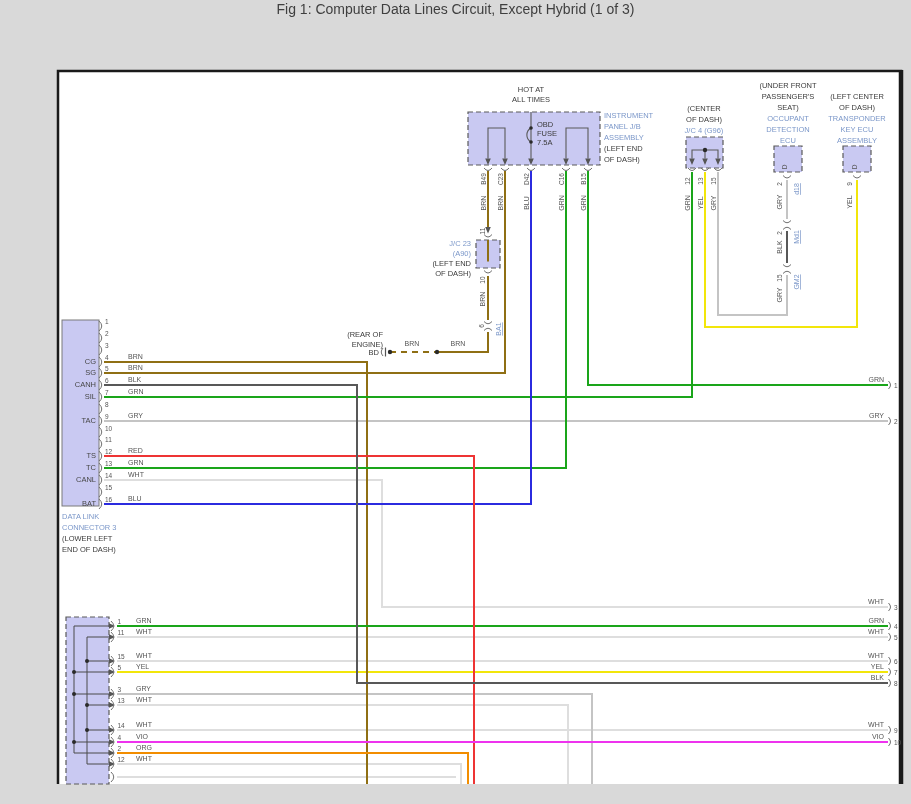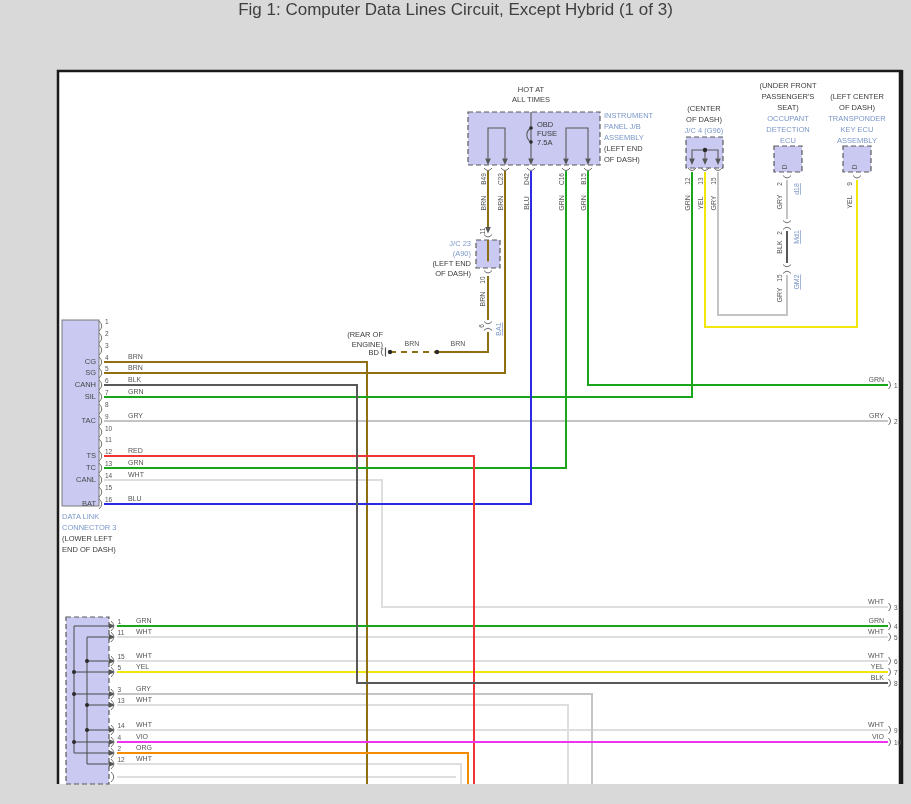--- a/index.html
+++ b/index.html
@@ -1,19 +1,19 @@
 <!DOCTYPE html>
 <html><head>
 <meta charset="utf-8">
 <style>
   html,body{margin:0;padding:0;background:#d9d9d9;}
   .page{position:relative;width:911px;height:804px;background:#d9d9d9;overflow:hidden;
         font-family:"Liberation Sans",sans-serif;}
   .titlebar{position:absolute;top:0;left:0;width:911px;height:46px;text-align:center;}
-  .titlebar span{display:inline-block;margin-top:0;font-size:17px;color:#3f3f3f;}
+  .titlebar span{display:inline-block;margin-top:0;font-size:14px;color:#3f3f3f;}
   svg{position:absolute;top:0;left:0;}
   text{font-family:"Liberation Sans",sans-serif;}
   .t65{font-size:6.5px;fill:#555;}
   .t7{font-size:7px;fill:#555;}
   .t75{font-size:7.5px;fill:#474747;}
   .t8{font-size:7.5px;fill:#3a3a3a;}
   .b8{font-size:7.5px;fill:#7b97c9;}
   .b7{font-size:7px;fill:#7b97c9;text-decoration:underline;}
   .mid{text-anchor:middle;}
   .end{text-anchor:end;}

